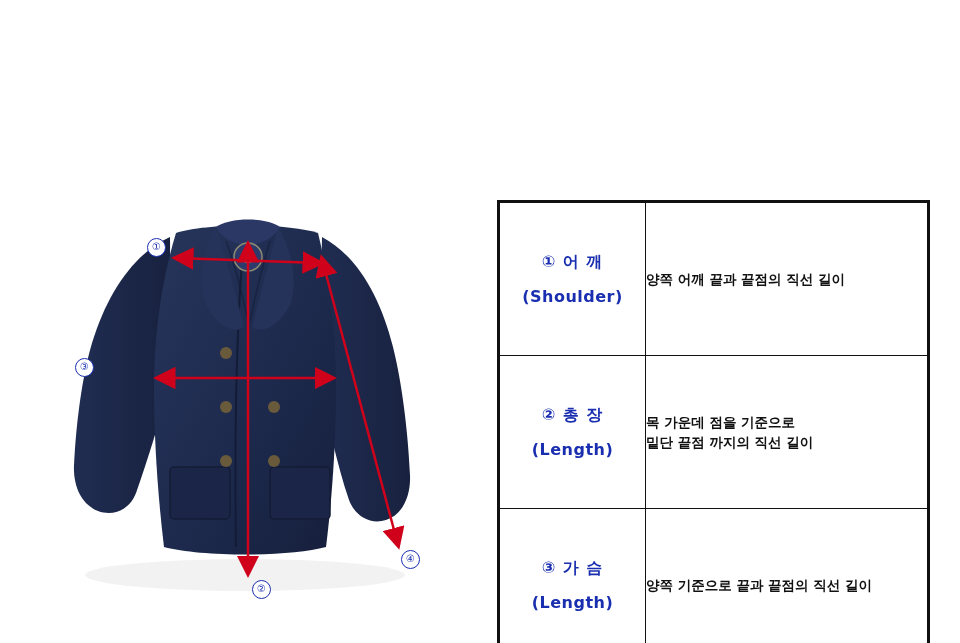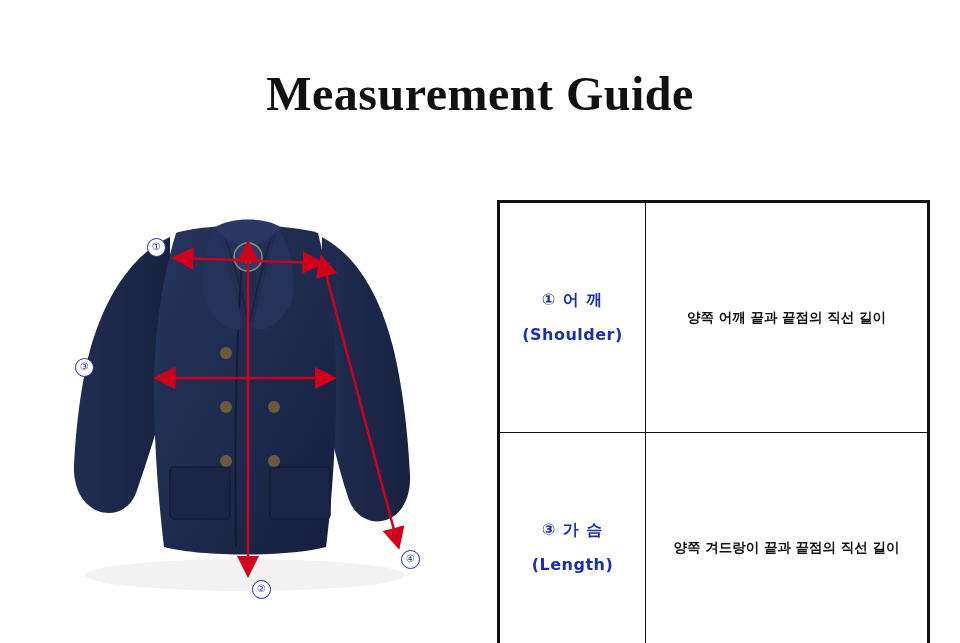--- a/index.html
+++ b/index.html
@@ -108,29 +108,27 @@
     padding-left: 16px;
     padding-right: 10px;
     color: #111111;
     font-weight: bold;
     font-size: 13.5px;
     line-height: 1.5;
     font-family: "DejaVu Sans", sans-serif;
   }
   td.desc-cell .line {
     display: block;
-    text-align: center;
   }
 </style>
 </head>
 <body>
 
 <div id="page">
 
-  <div class="title">Measurement Guide</div>
 
   <div class="garment-area">
     <svg class="garment-svg" width="430" height="430" viewBox="0 0 430 430">
       <defs>
         <linearGradient id="navyGrad" x1="0" y1="0" x2="1" y2="1">
           <stop offset="0%" stop-color="#27355c"></stop>
           <stop offset="55%" stop-color="#1d2a4d"></stop>
           <stop offset="100%" stop-color="#161f3c"></stop>
         </linearGradient>
         <linearGradient id="sleeveGrad" x1="0" y1="0" x2="1" y2="0">
@@ -202,26 +200,39 @@
             </span>
             <span class="en">(Shoulder)</span>
           </td>
           <td class="desc-cell">
             <span class="line">양쪽 어깨 끝과 끝점의 직선 길이</span>
           </td>
         </tr>
         <tr>
           <td class="label-cell">
             <span class="ko">
+              <span>②</span>
+              <span>총 장</span>
+            </span>
+            <span class="en">(Length)</span>
+          </td>
+          <td class="desc-cell">
+            <span class="line">목 가운데 점을 기준으로</span>
+            <span class="line">밑단 끝점 까지의 직선 길이</span>
+          </td>
+        </tr>
+        <tr>
+          <td class="label-cell">
+            <span class="ko">
               <span>③</span>
               <span>가 슴</span>
             </span>
             <span class="en">(Length)</span>
           </td>
           <td class="desc-cell">
-            <span class="line">양쪽 겨드랑이 끝과 끝점의 직선 길이</span>
+            <span class="line">양쪽 기준으로 끝과 끝점의 직선 길이</span>
           </td>
         </tr>
       </tbody>
     </table>
   </div>
 
 </div>
 
 </body></html>

